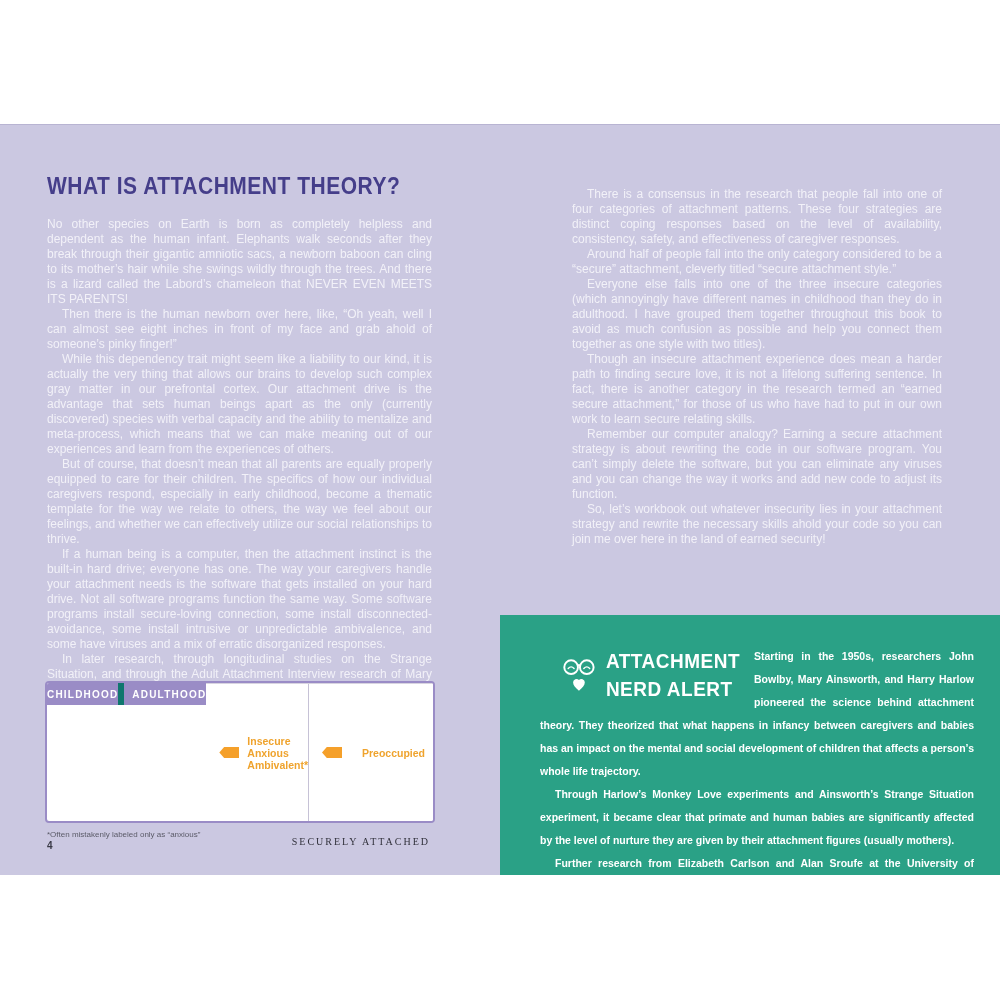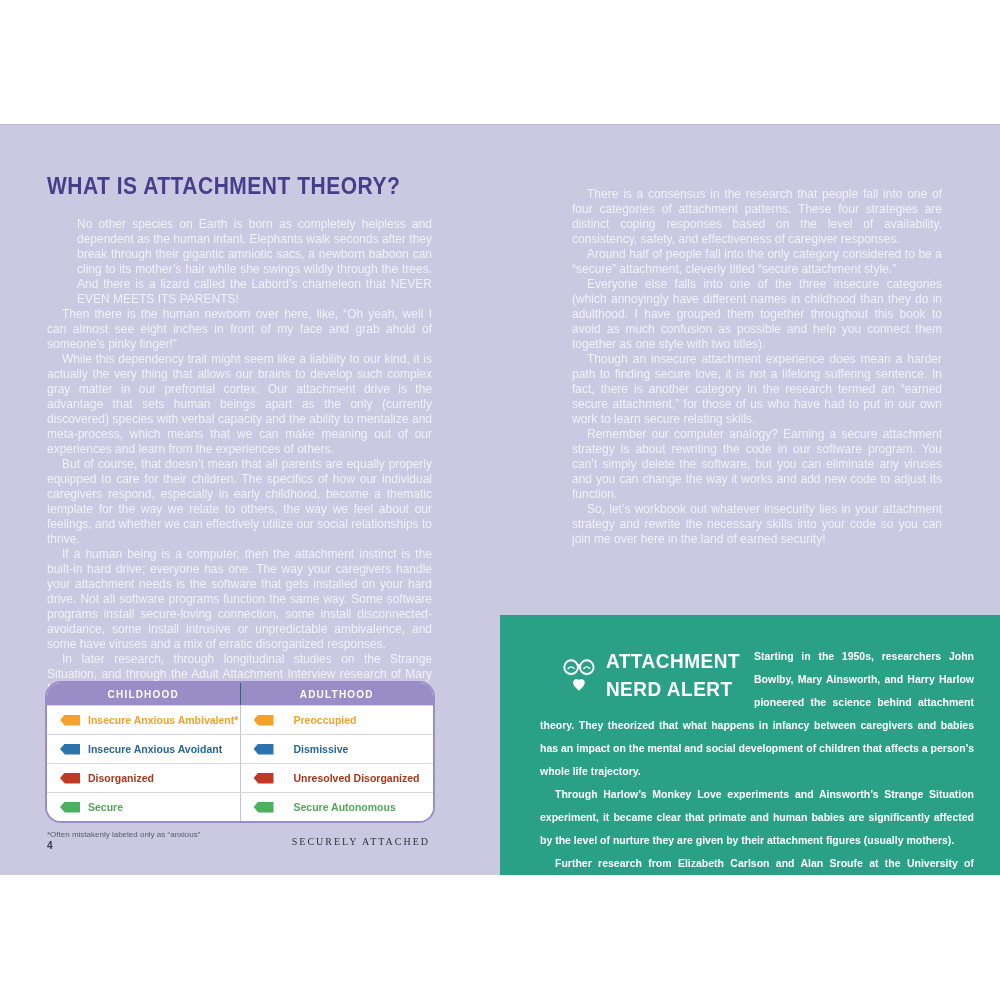--- a/index.html
+++ b/index.html
@@ -15,34 +15,34 @@
   .page-title {
     position:absolute; left:47px; top:48px; margin:0;
     font-size:21px; font-weight:bold; color:#453e8a;
     letter-spacing:0.5px; transform:scaleY(1.12); transform-origin:left top;
     white-space:nowrap;
   }
   .body-text { position:absolute; font-size:12px; line-height:15px; color:#f2f1f8; text-align:justify; }
   .left-body { left:47px; top:92px; width:385px; }
   .right-body { left:572px; top:62px; width:370px; }
   .para { margin:0; text-indent:15px; }
-  .no-indent { text-indent:0;margin-left:30px; }
+  .no-indent { text-indent:0; }
 
   
   .att-table {
     position:absolute; left:45px; top:556px; width:390px; height:142px;
-    background:#ffffff; border:2px solid #9a8cc6; border-radius:16px;
-    overflow:hidden; display:flex; flex-direction:column; box-sizing:border-box;
+    background:#ffffff; border:2px solid #9a8cc6; border-radius:4px;
+    overflow:hidden; display:flex; flex-direction:row; box-sizing:border-box;
   }
   .t-head { display:flex; background:#9a8cc6; height:22px; flex:none; }
   .t-hcell {
     flex:1; display:flex; align-items:center; justify-content:center;
     color:#ffffff; font-weight:bold; font-size:10px; letter-spacing:1.2px;
   }
-  .t-hcell + .t-hcell { border-left:1px solid #0f766e; }
+  .t-hcell + .t-hcell { border-left:6px solid #0f766e;padding-left:8px; }
   .t-row { display:flex; flex:1; border-top:1px solid #d8d5e0; }
   .t-cell {
     flex:1; display:flex; align-items:center; gap:8px; padding-left:13px;
     font-weight:bold; font-size:10.5px; background:#ffffff;
   }
   .t-cell + .t-cell { border-left:1px solid #c6c2d6;gap:20px; }
   .tag-icon {
     display:inline-block; width:20px; height:11px; flex:none;
     clip-path:polygon(0 50%, 24% 0, 100% 0, 100% 100%, 24% 100%);
   }
@@ -138,21 +138,21 @@
     <div class="footnote">*Often mistakenly labeled only as “anxious”</div>
     <div class="page-num">4</div>
     <div class="running-footer">SECURELY ATTACHED</div>
 
     <div class="body-text right-body">
       <p class="para">There is a consensus in the research that people fall into one of four categories of attachment patterns. These four strategies are distinct coping responses based on the level of availability, consistency, safety, and effectiveness of caregiver responses.</p>
       <p class="para">Around half of people fall into the only category considered to be a “secure” attachment, cleverly titled “secure attachment style.”</p>
       <p class="para">Everyone else falls into one of the three insecure categories (which annoyingly have different names in childhood than they do in adulthood. I have grouped them together throughout this book to avoid as much confusion as possible and help you connect them together as one style with two titles).</p>
       <p class="para">Though an insecure attachment experience does mean a harder path to finding secure love, it is not a lifelong suffering sentence. In fact, there is another category in the research termed an “earned secure attachment,” for those of us who have had to put in our own work to learn secure relating skills.</p>
       <p class="para">Remember our computer analogy? Earning a secure attachment strategy is about rewriting the code in our software program. You can’t simply delete the software, but you can eliminate any viruses and you can change the way it works and add new code to adjust its function.</p>
-      <p class="para">So, let’s workbook out whatever insecurity lies in your attachment strategy and rewrite the necessary skills into your code so you can join me over here in the land of earned security!</p>
+      <p class="para">So, let’s workbook out whatever insecurity lies in your attachment strategy and rewrite the necessary skills ahold your code so you can join me over here in the land of earned security!</p>
     </div>
 
     <div class="nerd-box">
       <div class="nerd-header">
         <svg width="52" height="52" viewBox="0 0 52 52" aria-hidden="true">
           <circle cx="14" cy="14" r="10.5" fill="none" stroke="#ffffff" stroke-width="3"></circle>
           <circle cx="38" cy="14" r="10.5" fill="none" stroke="#ffffff" stroke-width="3"></circle>
           <path d="M24.5 12 Q26 8.5 27.5 12" fill="none" stroke="#ffffff" stroke-width="2.5" stroke-linecap="round"></path>
           <path d="M9.5 16 Q14 11 18.5 16" fill="none" stroke="#ffffff" stroke-width="2.2" stroke-linecap="round"></path>
           <path d="M33.5 16 Q38 11 42.5 16" fill="none" stroke="#ffffff" stroke-width="2.2" stroke-linecap="round"></path>

